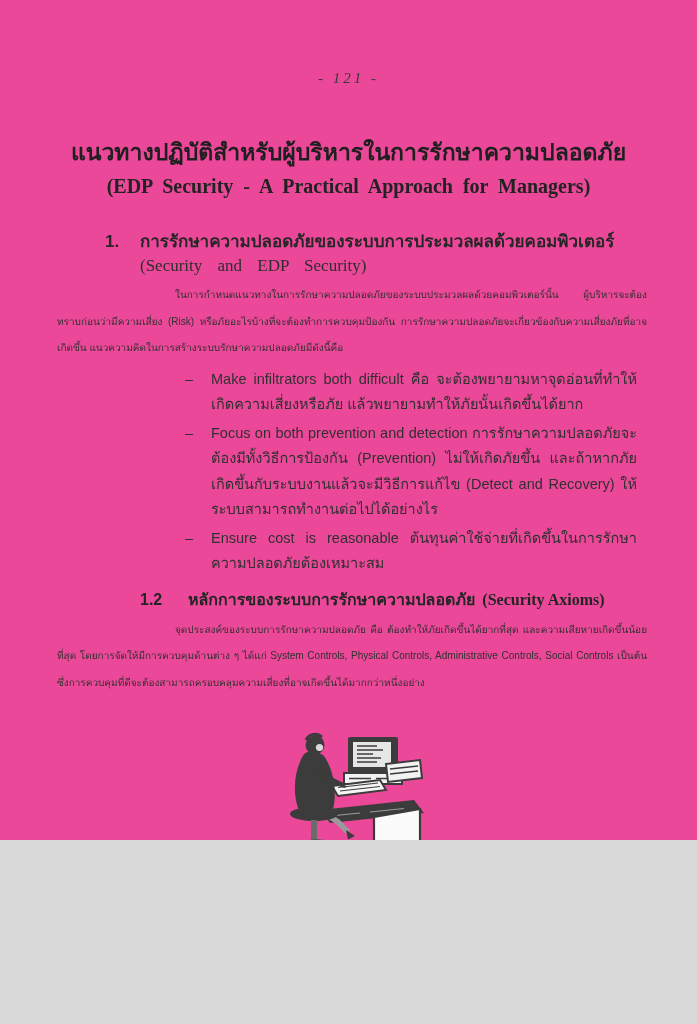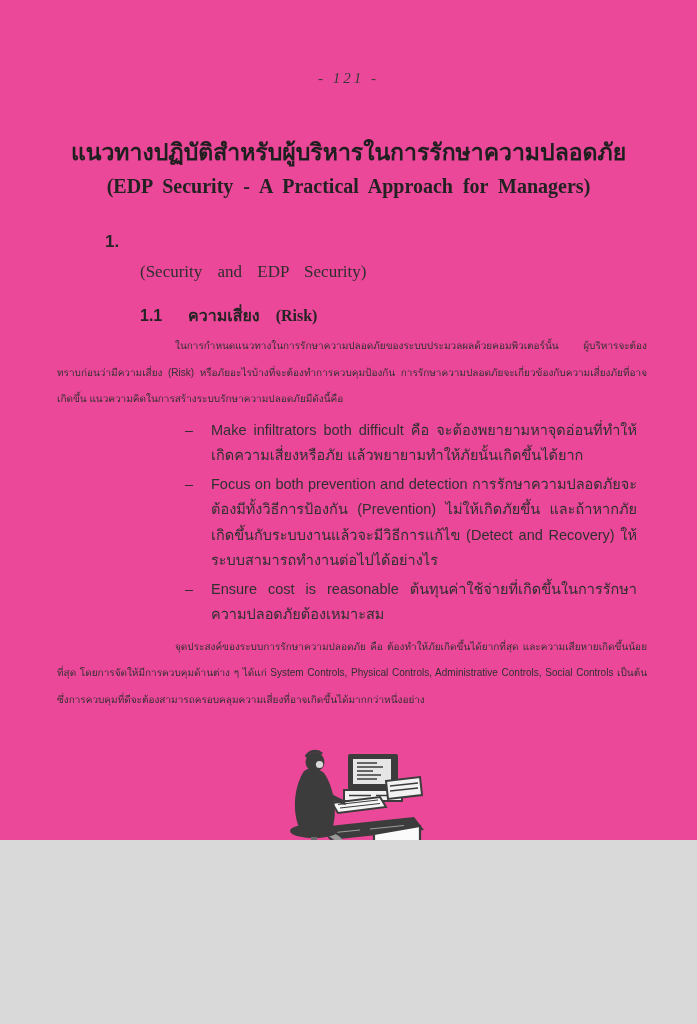--- a/index.html
+++ b/index.html
@@ -38,21 +38,21 @@
     font-weight: 700;
     font-size: 20px;
     word-spacing: 5px;
     color: #222;
   }
   .sec1 { margin: 30px 50px 0 105px; }
   .sec-head { display: flex; font-weight: 700; font-size: 17px; line-height: 27px; color: #262626; }
   .sec-num { width: 35px; flex: none; font-weight: 600; }
   .sec1-sub {
     margin-left: 35px;
-    margin-top: 7px;
+    margin-top: 1px;
     font-family: "Liberation Serif", "DejaVu Serif", serif;
     font-weight: 400;
     font-size: 17px;
     word-spacing: 11px;
     color: #2e2e2e;
   }
   .subsec-head {
     display: flex;
     margin-left: 140px;
     margin-right: 50px;
@@ -90,47 +90,48 @@
   <div class="page-number">- 121 -</div>
 
   <div class="doc-title">
     <div>แนวทางปฏิบัติสำหรับผู้บริหารในการรักษาความปลอดภัย</div>
   </div>
   <div class="doc-title-en">(EDP Security - A Practical Approach for Managers)</div>
 
   <div class="sec1">
     <div class="sec-head">
       <span class="sec-num">1.</span>
+      <span>การรักษาความปลอดภัยของระบบการประมวลผลด้วยคอมพิวเตอร์</span>
     </div>
     <div class="sec1-sub">(Security and EDP Security)</div>
   </div>
 
-  <div class="subsec-head s11">
-    <span class="subsec-num">1.1</span>
-    <span>ความเสี่ยง</span>
-    <span class="subsec-en gap-wide">(Risk)</span>
-  </div>
 
   <div class="para">ในการกำหนดแนวทางในการรักษาความปลอดภัยของระบบประมวลผลด้วยคอมพิวเตอร์นั้น ผู้บริหารจะต้องทราบก่อนว่ามีความเสี่ยง (Risk) หรือภัยอะไรบ้างที่จะต้องทำการควบคุมป้องกัน การรักษาความปลอดภัยจะเกี่ยวข้องกับความเสี่ยงภัยที่อาจเกิดขึ้น แนวความคิดในการสร้างระบบรักษาความปลอดภัยมีดังนี้คือ</div>
 
   <div class="bullets">
     <div class="bullet">
       <span class="bullet-dash">–</span>
       <span class="bullet-text">Make infiltrators both difficult คือ จะต้องพยายามหาจุดอ่อนที่ทำให้เกิดความเสี่ยงหรือภัย แล้วพยายามทำให้ภัยนั้นเกิดขึ้นได้ยาก</span>
     </div>
     <div class="bullet">
       <span class="bullet-dash">–</span>
       <span class="bullet-text">Focus on both prevention and detection การรักษาความปลอดภัยจะต้องมีทั้งวิธีการป้องกัน (Prevention) ไม่ให้เกิดภัยขึ้น และถ้าหากภัยเกิดขึ้นกับระบบงานแล้วจะมีวิธีการแก้ไข (Detect and Recovery) ให้ระบบสามารถทำงานต่อไปได้อย่างไร</span>
     </div>
     <div class="bullet">
       <span class="bullet-dash">–</span>
       <span class="bullet-text">Ensure cost is reasonable ต้นทุนค่าใช้จ่ายที่เกิดขึ้นในการรักษาความปลอดภัยต้องเหมาะสม</span>
     </div>
   </div>
 
+  <div class="subsec-head s12">
+    <span class="subsec-num">1.2</span>
+    <span>หลักการของระบบการรักษาความปลอดภัย</span>
+    <span class="subsec-en gap-narrow">(Security Axioms)</span>
+  </div>
 
   <div class="para">จุดประสงค์ของระบบการรักษาความปลอดภัย คือ ต้องทำให้ภัยเกิดขึ้นได้ยากที่สุด และความเสียหายเกิดขึ้นน้อยที่สุด โดยการจัดให้มีการควบคุมด้านต่าง ๆ ได้แก่ System Controls, Physical Controls, Administrative Controls, Social Controls เป็นต้น ซึ่งการควบคุมที่ดีจะต้องสามารถครอบคลุมความเสี่ยงที่อาจเกิดขึ้นได้มากกว่าหนึ่งอย่าง</div>
 
   <div class="illustration-wrap">
     <svg width="150" height="145" viewBox="0 0 150 145" role="img" aria-label="Woman working at a computer workstation">
 
       <rect x="74" y="13" width="50" height="36" rx="2" fill="#3c3c3c"></rect>
       <rect x="79" y="18" width="38" height="25" fill="#e6e6e6"></rect>
       <path d="M83,22 h20 M83,26 h26 M83,30 h16 M83,34 h24 M83,38 h20" stroke="#3c3c3c" stroke-width="1.4" fill="none"></path>
 

